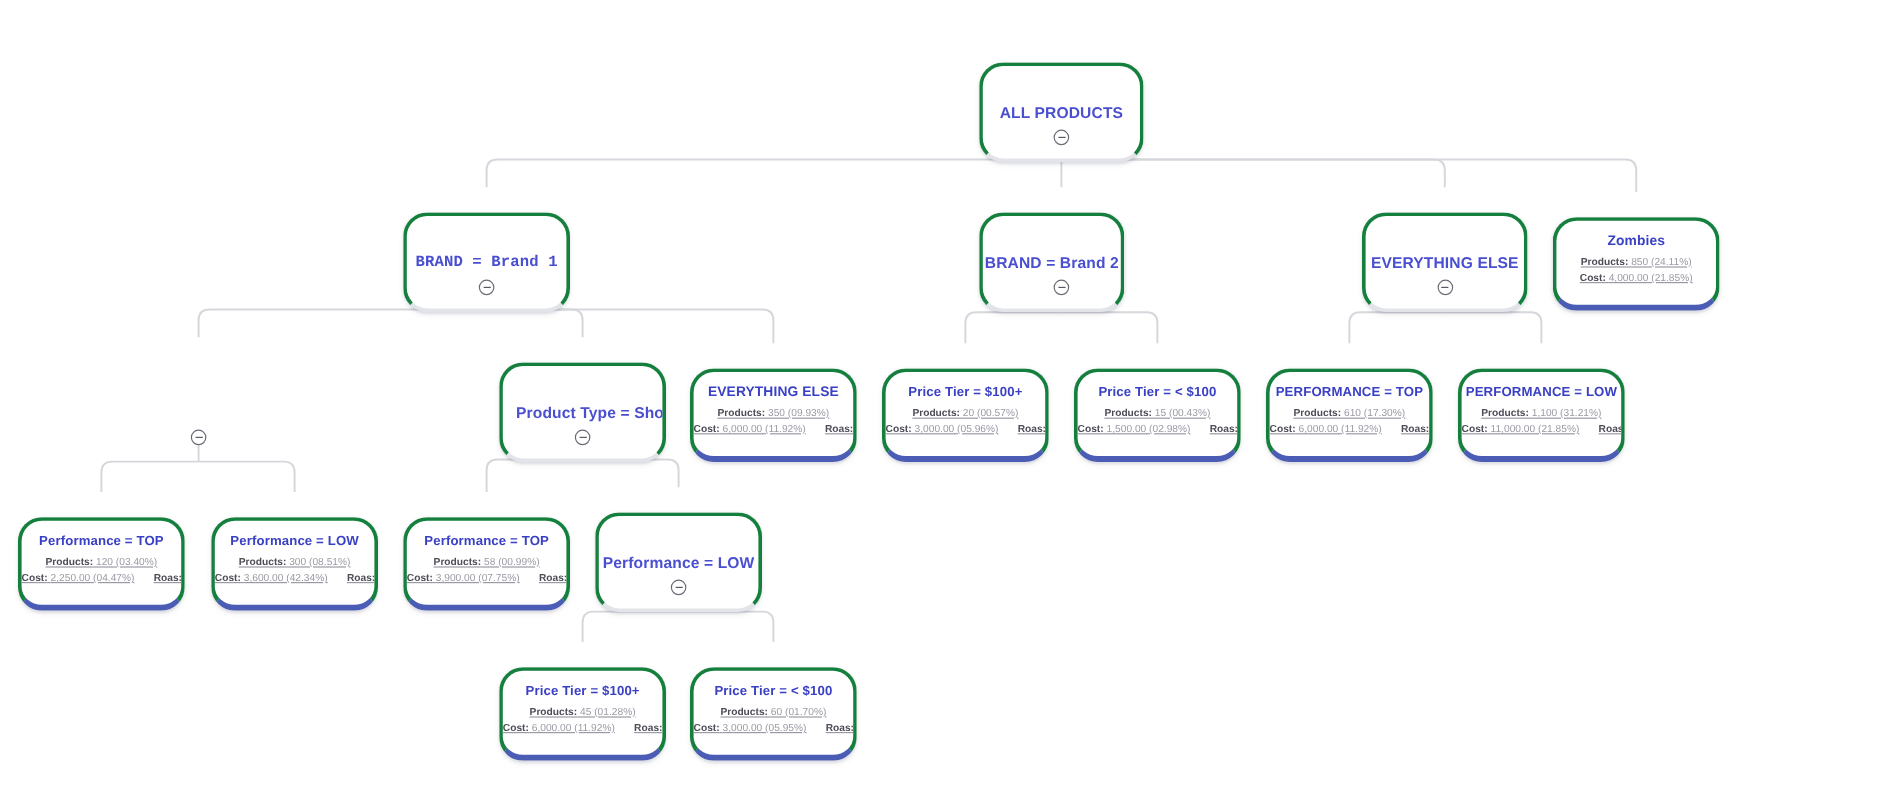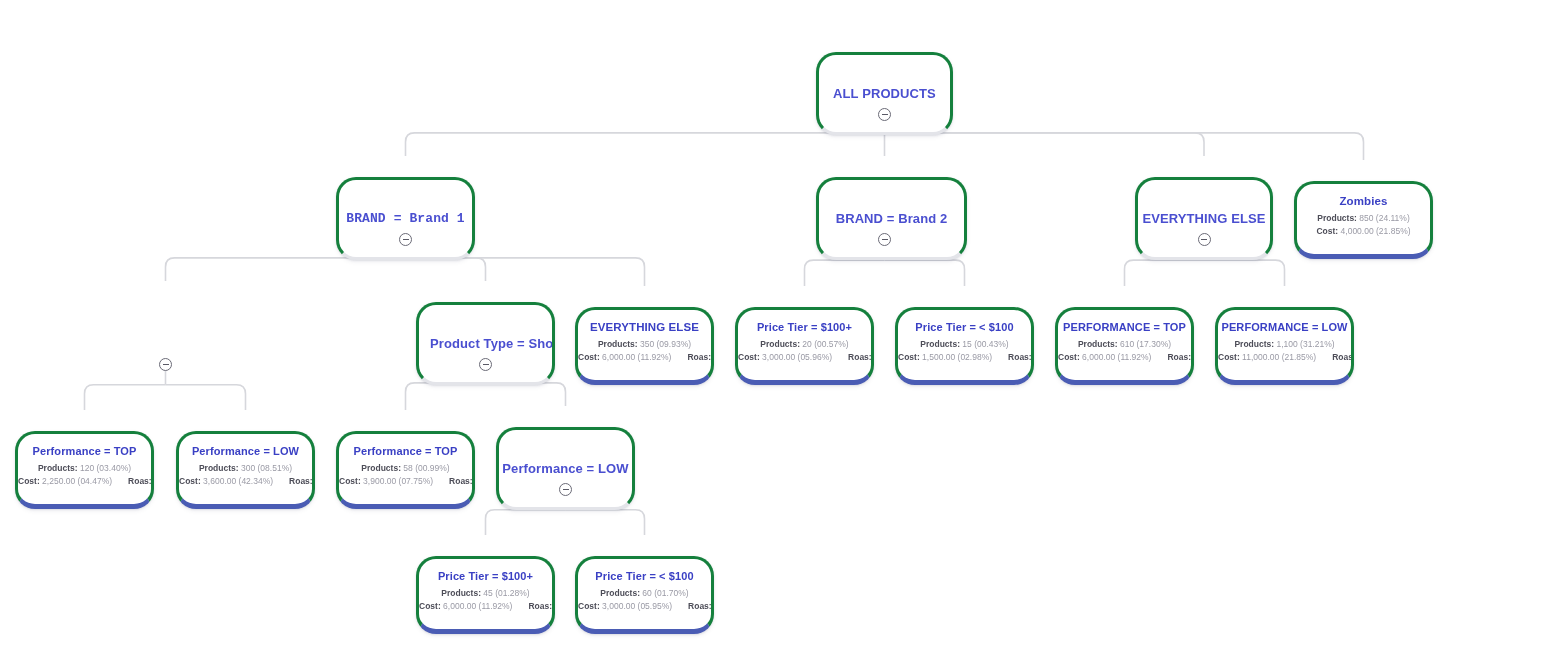--- a/index.html
+++ b/index.html
@@ -75,20 +75,21 @@
 
   .metrics {
     width: 100%;
     text-align: center;
     line-height: 1.55;
   }
   .metric-row {
     font-size: 8.5px;
     color: #9a9aa5;
     white-space: nowrap;
+    text-decoration: underline;
   }
   .metric-row .k {
     color: #4d4d58;
     font-weight: bold;
   }
   .metric-row .sp {
     display: inline-block;
     width: 16px;
   }
 
@@ -146,21 +147,21 @@
       <path d="M 565.5 509.7 L 635.5 509.7 Q 644.5 509.7 644.5 518.7 L 644.5 535" fill="none" stroke="#d6d7dc" stroke-width="1.6" stroke-linecap="butt"></path>
     </svg>
 <div class="node branch" style="left: 816px; top: 31px; width: 137px; height: 83px;">
       <div class="node-title">ALL PRODUCTS</div>
     </div>
     <div class="toggle" style="left: 878px; top: 107.5px;"></div>
     <div class="node branch" style="left: 336px; top: 156px; width: 139px; height: 83px; font-family: Liberation Mono, monospace;">
       <div class="node-title">BRAND = Brand 1</div>
     </div>
     <div class="toggle" style="left: 399px; top: 232.5px;"></div>
-    <div class="node branch" style="left: 816px; top: 156px; width: 151px; height: 83px;">
+    <div class="node branch" style="left: 816px; top: 156px; width: 121px; height: 83px;">
       <div class="node-title">BRAND = Brand 2</div>
     </div>
     <div class="toggle" style="left: 878px; top: 232.5px;"></div>
     <div class="node branch" style="left: 1135px; top: 156px; width: 138px; height: 83px;">
       <div class="node-title">EVERYTHING ELSE</div>
     </div>
     <div class="toggle" style="left: 1197.5px; top: 232.5px;"></div>
     <div class="node leaf" style="left: 1294px; top: 160px; width: 139px; height: 78px;">
       <div class="node-title">Zombies</div>
       <div class="metrics">

